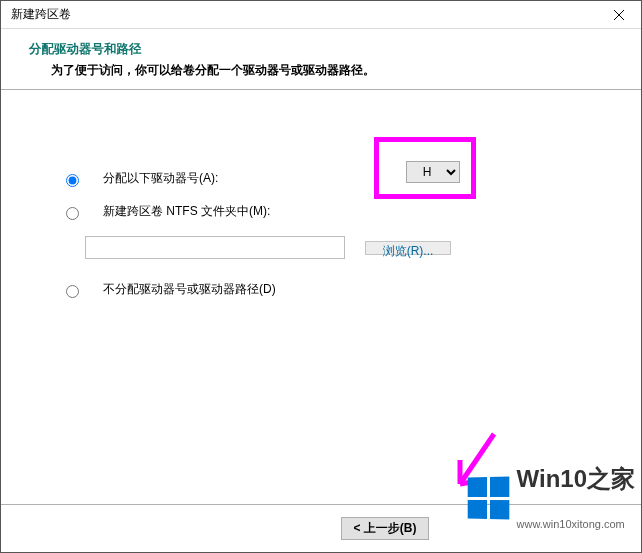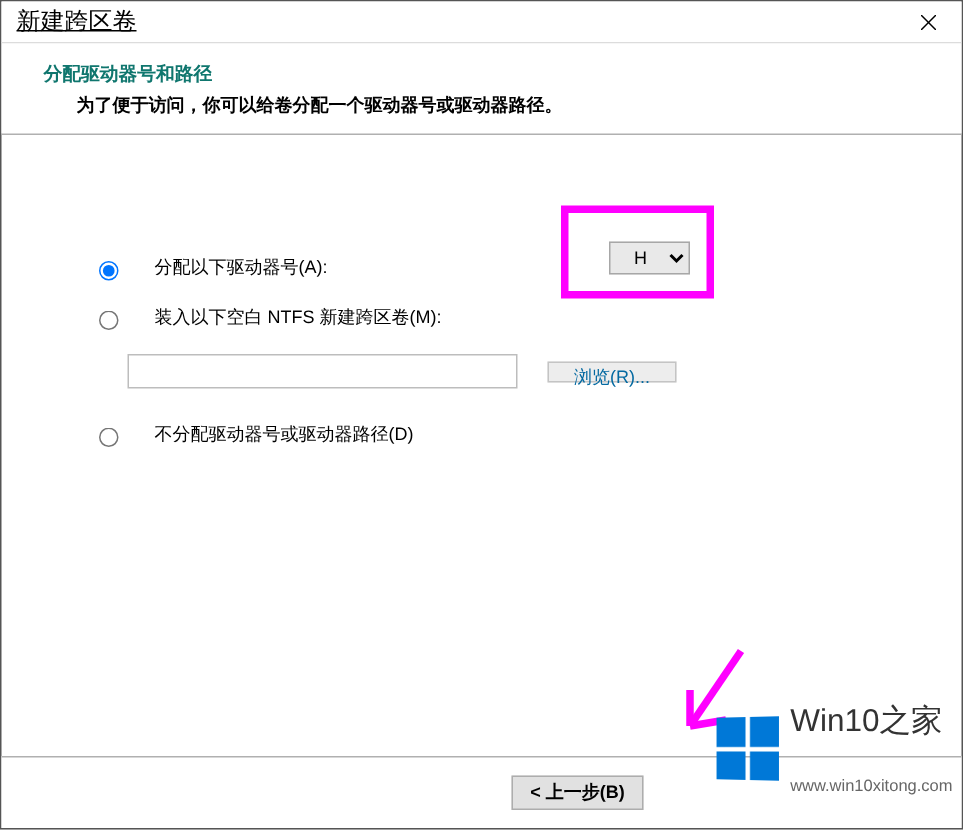--- a/index.html
+++ b/index.html
@@ -25,21 +25,21 @@
   }
   .titlebar {
     height: 28px;
     background: #fff;
     border-bottom: 1px solid #dcdcdc;
     display: flex;
     align-items: center;
     justify-content: space-between;
     padding-left: 10px;
   }
-  .titlebar-title { font-size: 16px; color: #000; text-decoration: underline; }
+  .titlebar-title { font-size: 12px; color: #000; }
   .close-btn {
     width: 44px;
     height: 28px;
     display: flex;
     align-items: center;
     justify-content: center;
     cursor: pointer;
   }
   .close-btn svg { width: 10px; height: 10px; }
   .header-area {
@@ -157,21 +157,21 @@
   .winlogo {
     width: 42px; height: 42px;
     display: grid;
     grid-template-columns: 1fr 1fr;
     grid-template-rows: 1fr 1fr;
     gap: 3px;
     transform: perspective(120px) rotateY(-8deg);
   }
   .winlogo div { background: #0078d7; }
   .wm-text { display:flex; flex-direction:column; line-height:1.1;}
-  .wm-title { font-size: 21px; font-weight: normal; color:#333; }
+  .wm-title { font-size: 24px; font-weight: bold; color:#333; }
   .wm-sub { font-size: 11px; color:#666;margin-top:26px; }
 </style>
 </head>
 <body>
 
 <div class="window">
 
   <div class="titlebar">
     <span class="titlebar-title">新建跨区卷</span>
     <div class="close-btn">
@@ -198,21 +198,21 @@
     </div>
 
     <select class="drive-select">
       <option>H</option>
     </select>
     <div class="highlight-box"></div>
 
     <div class="radio-row mount-row">
       <label>
         <input type="radio" name="driveopt" style="">
-        <span>装入以下空白 NTFS 新建跨区卷(M):</span>
+        <span>新建跨区卷 NTFS 文件夹中(M):</span>
       </label>
     </div>
 
     <div class="path-row">
       <input type="text" class="path-input" disabled="" value="" style="">
       <button class="browse-btn" disabled="">浏览(R)...</button>
     </div>
 
     <div class="radio-row">
       <label>

